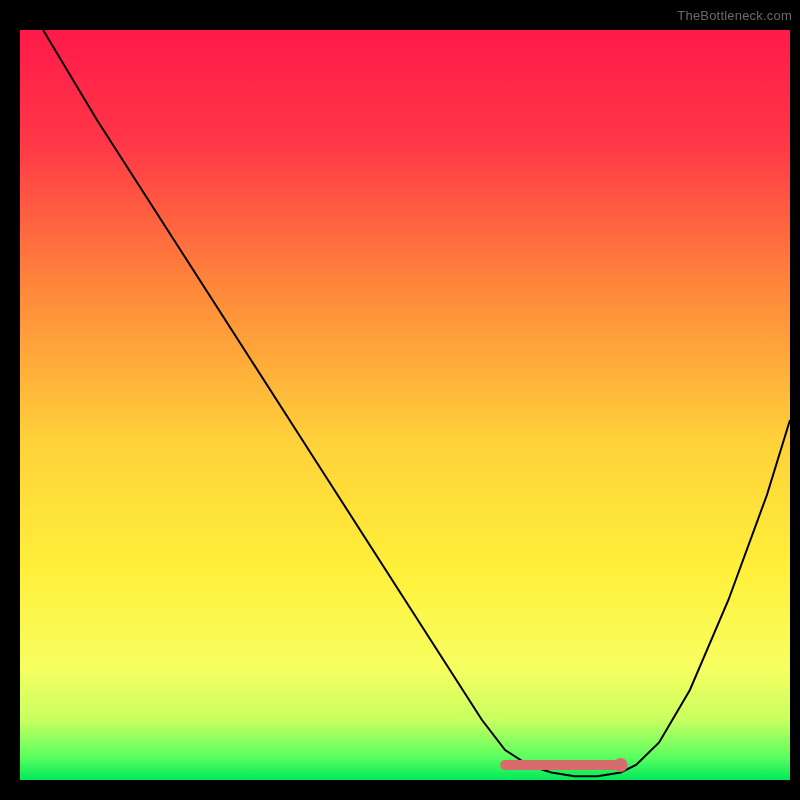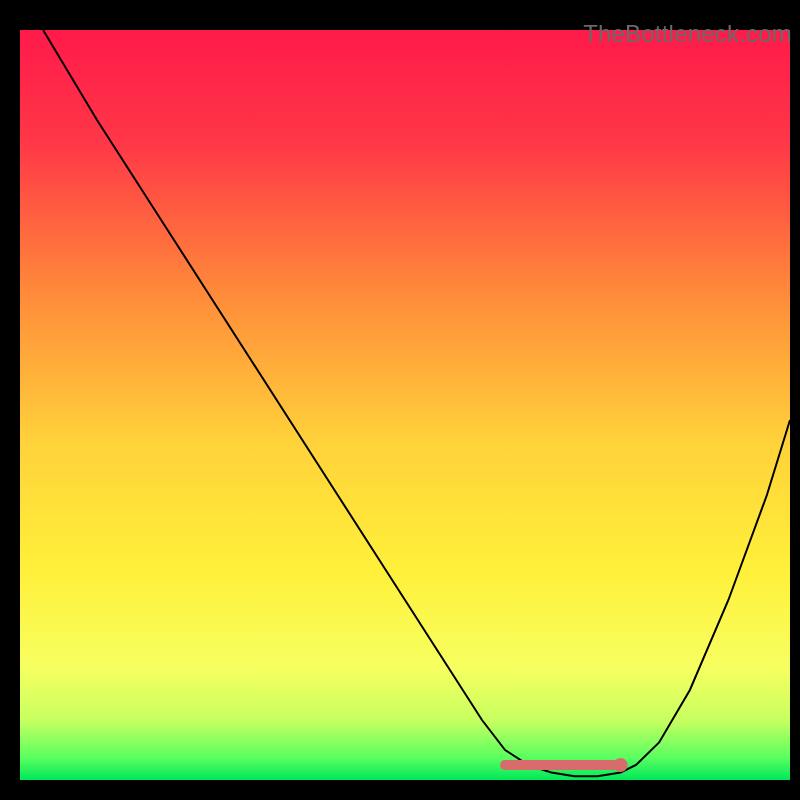--- a/index.html
+++ b/index.html
@@ -6,24 +6,24 @@
     margin: 0;
     padding: 0;
     width: 800px;
     height: 800px;
     background: #000000;
     position: relative;
     font-family: Arial, sans-serif;
   }
   .watermark {
     position: absolute;
-    top: 20px;
+    top: 8px;
     right: 8px;
     color: #6a6a6a;
-    font-size: 24px;
+    font-size: 13px;
     font-weight: 500;
     letter-spacing: 0.2px;
     z-index: 10;
   }
   svg {
     display: block;
   }
 </style>
 </head>
 <body>

